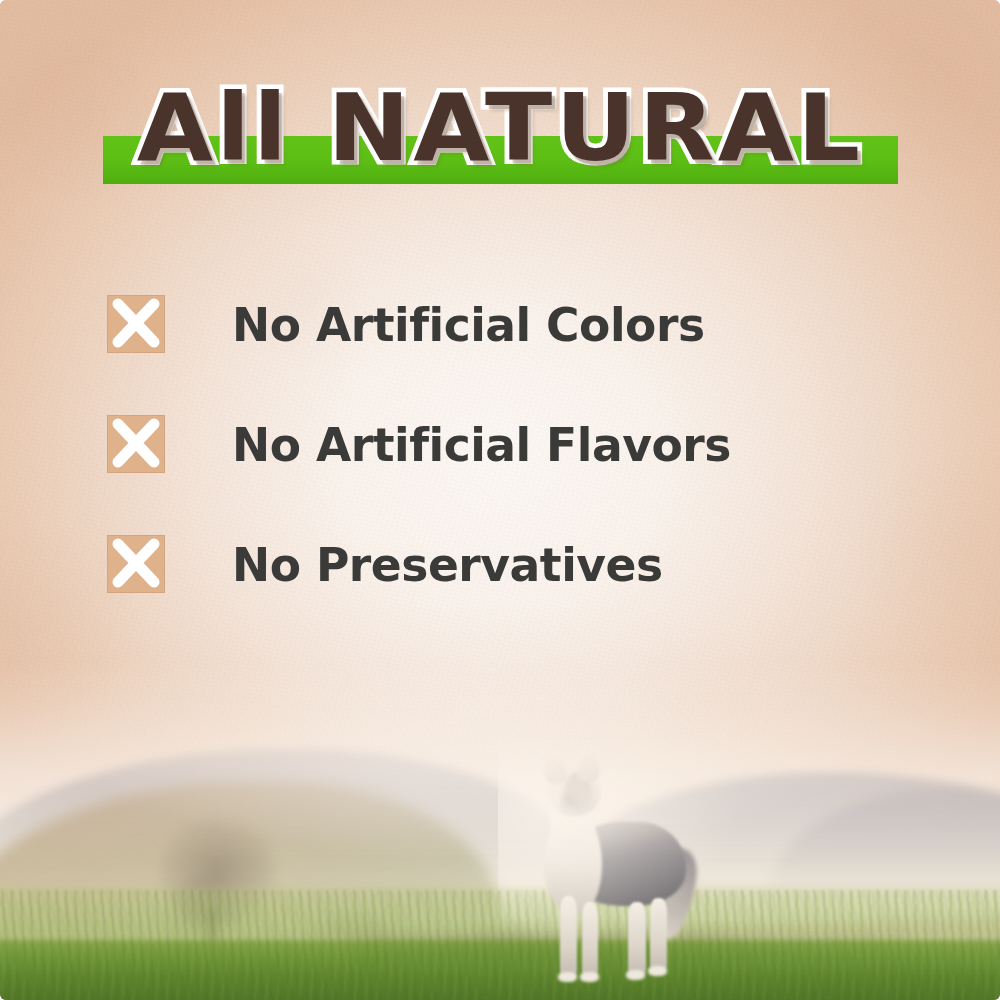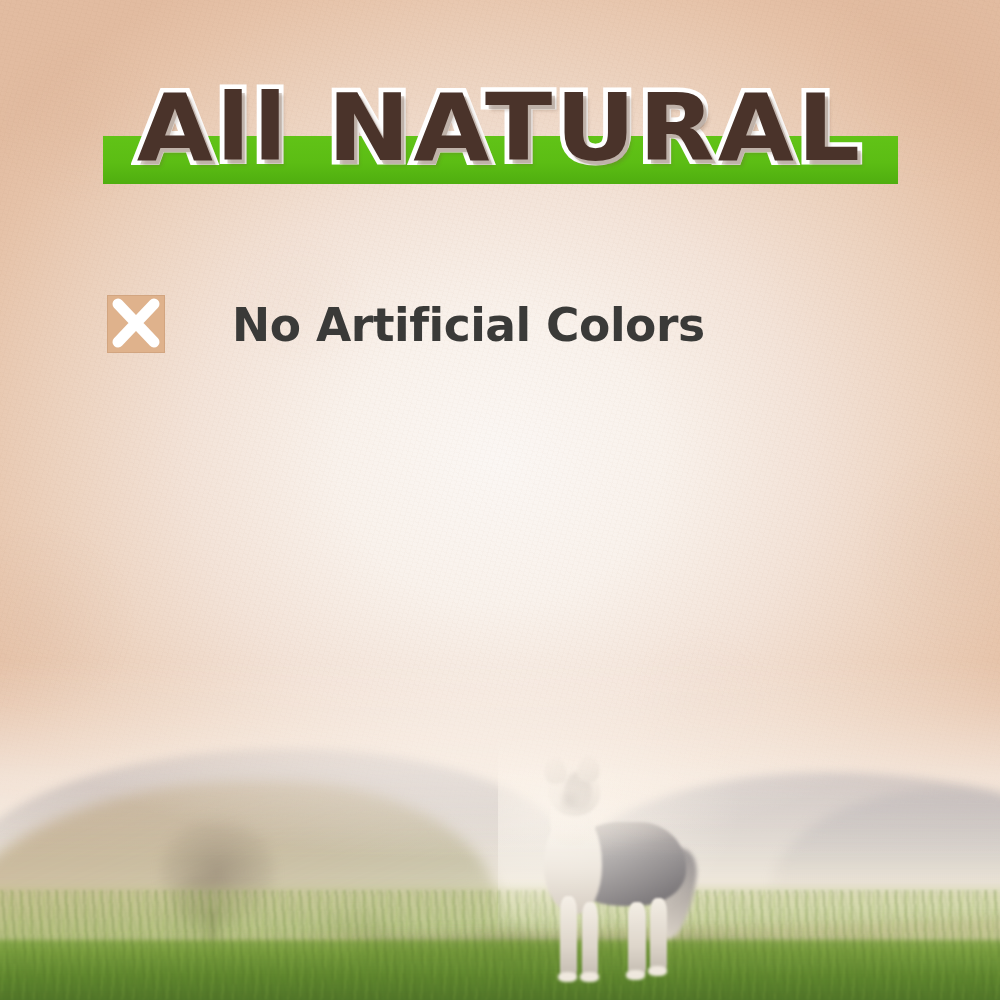--- a/index.html
+++ b/index.html
@@ -10,20 +10,21 @@
   body {
     font-family: "Liberation Sans", sans-serif;
   }
 
   #poster {
     position: relative;
     width: 1000px;
     height: 1000px;
     overflow: hidden;
     background: #e9c6ae;
+    border-radius: 6px;
   }
 
   
   .bg-base {
     position: absolute;
     inset: 0;
     background:
       radial-gradient(ellipse 62% 55% at 50% 46%,
         #fbf7f4 0%,
         #f9f2ec 26%,
@@ -423,17 +424,33 @@
 
     <div class="claim-row">
       <div class="claim-box">
         <svg width="58" height="58" viewBox="0 0 58 58" aria-hidden="true">
           <path d="M11 9 L47 47 M47 9 L11 47" stroke="#ffffff" stroke-width="11" stroke-linecap="round" fill="none"></path>
         </svg>
       </div>
       <div class="claim-label">No Artificial Colors</div>
     </div>
 
-
+    <div class="claim-row">
+      <div class="claim-box">
+        <svg width="58" height="58" viewBox="0 0 58 58" aria-hidden="true">
+          <path d="M11 9 L47 47 M47 9 L11 47" stroke="#ffffff" stroke-width="11" stroke-linecap="round" fill="none"></path>
+        </svg>
+      </div>
+      <div class="claim-label">No Artificial Flavors</div>
+    </div>
+
+    <div class="claim-row">
+      <div class="claim-box">
+        <svg width="58" height="58" viewBox="0 0 58 58" aria-hidden="true">
+          <path d="M11 9 L47 47 M47 9 L11 47" stroke="#ffffff" stroke-width="11" stroke-linecap="round" fill="none"></path>
+        </svg>
+      </div>
+      <div class="claim-label">No Preservatives</div>
+    </div>
 
 
   </div>
 </div>
 
 </body></html>

